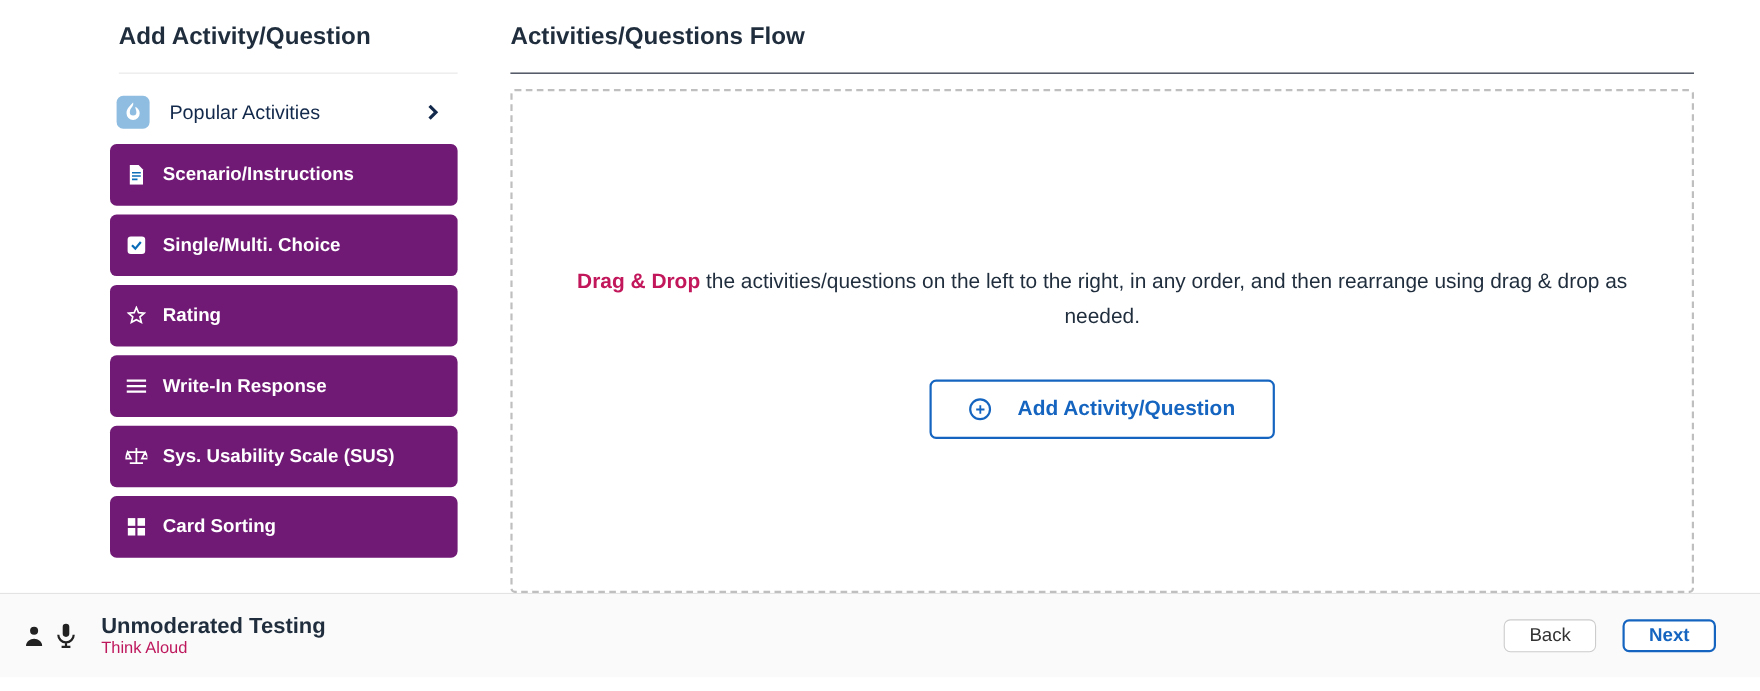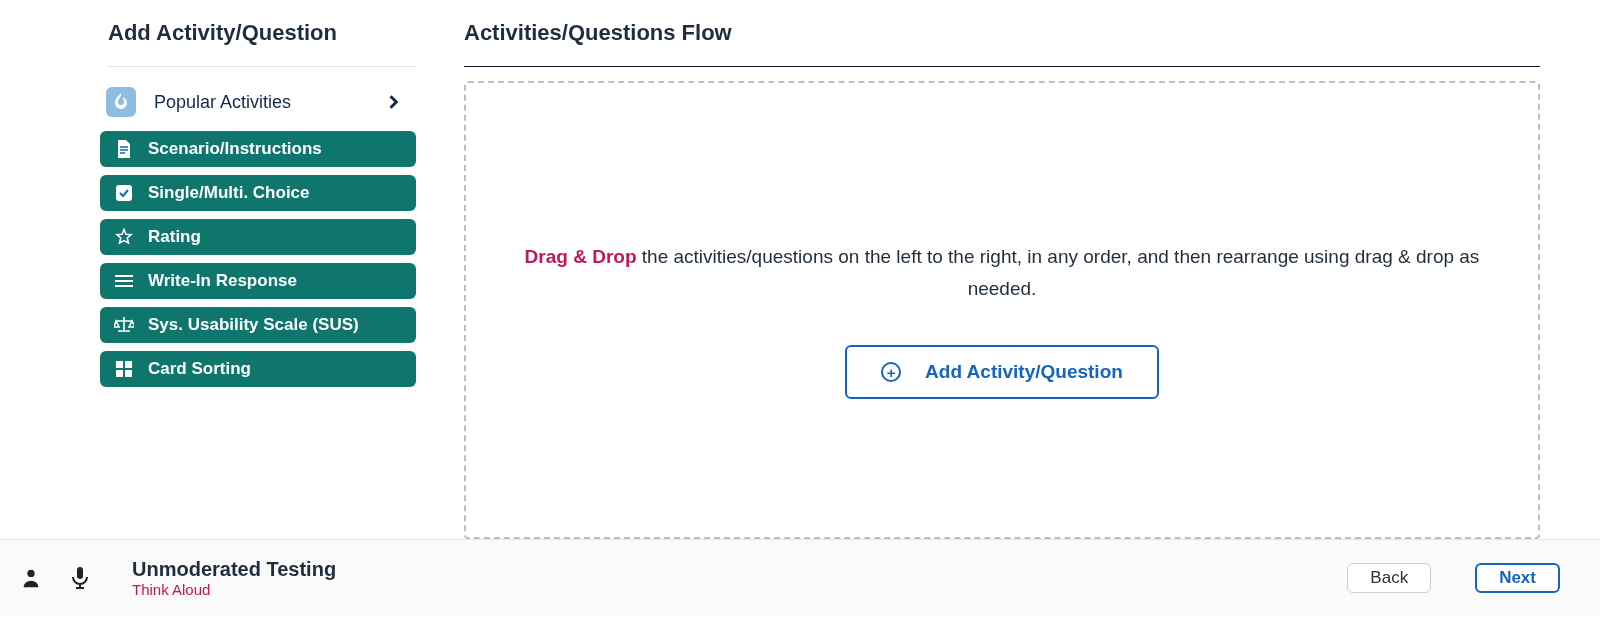--- a/index.html
+++ b/index.html
@@ -53,24 +53,24 @@
   }
   .chevron {
     position:absolute;
     right:16px;
     font-size:18px;
     color:#13294b;
     font-weight:bold;
   }
   .activity-list { margin-top:8px; display:flex; flex-direction:column; gap:8px; }
   .activity-item {
-    background:#0f766e;
+    background:#701a75;
     color:#fff;
     border-radius:6px;
-    height:36px;
+    height:56px;
     display:flex;
     align-items:center;
     gap:14px;
     padding:0 14px;
     font-size:17px;
     font-weight:600;
     cursor:grab;
   }
   .activity-item .act-icon {
     width:20px;
@@ -140,21 +140,21 @@
     font-size:15px;
     line-height:1;
   }
 
   .footer {
     height:76px;
     background:#fafafa;
     display:flex;
     align-items:center;
     padding:0 40px 0 20px;
-    gap:28px;
+    gap:8px;
   }
   .footer .ficon {
     font-size:22px;
     color:#222;
   }
   .footer-text { margin-left:14px; }
   .footer-text .ft1 { font-size:20px; font-weight:600; color:#1f2d3d; }
   .footer-text .ft2 { font-size:15px; color:#be185d; }
   .footer-spacer { flex:1; }
   .btn {

